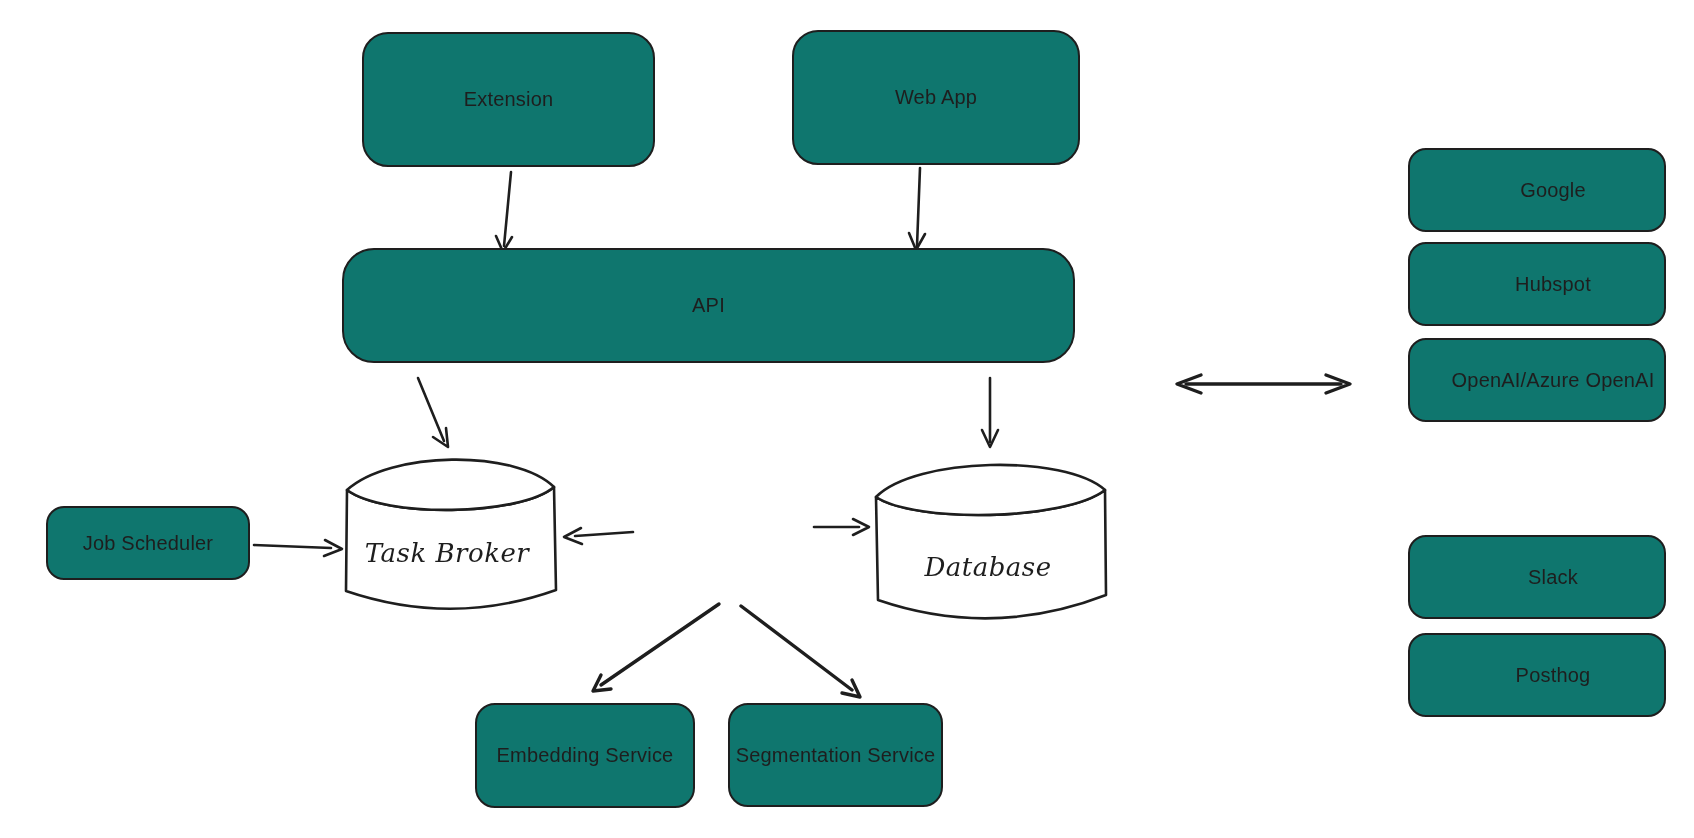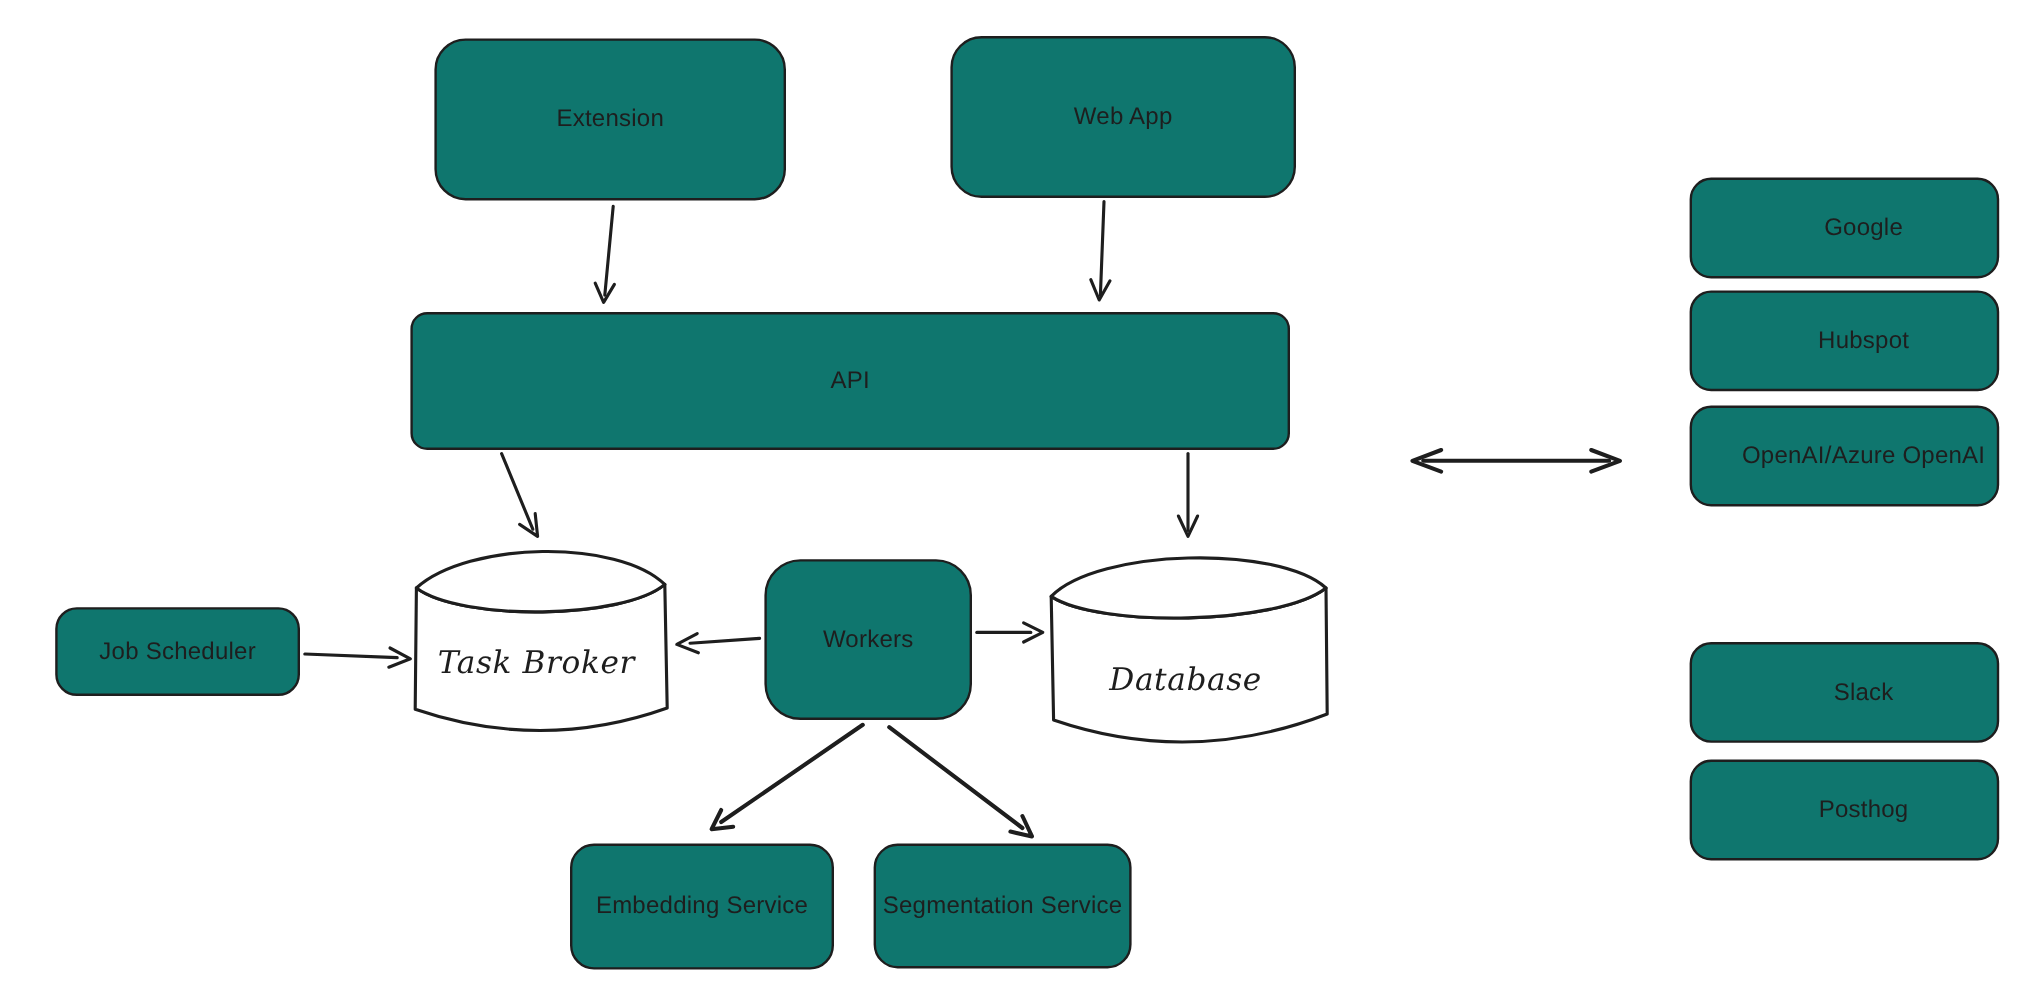--- a/index.html
+++ b/index.html
@@ -26,21 +26,21 @@
     background: #0f766e;
     display: flex;
     align-items: center;
     justify-content: center;
     font-size: 20px;
     letter-spacing: 0.2px;
     white-space: nowrap;
   }
   .node.ext        { left: 362px;  top: 32px;  width: 293px; height: 135px; border-radius: 26px; }
   .node.webapp     { left: 780px;  top: 30px;  width: 288px; height: 135px; border-radius: 26px; margin-left: 12px; }
-  .node.api        { left: 342px;  top: 260px; width: 733px; height: 115px; border-radius: 14px; }
+  .node.api        { left: 342px;  top: 248px; width: 733px; height: 115px; border-radius: 32px; }
   .node.jobsched   { left: 46px;   top: 506px; width: 204px; height: 74px;  border-radius: 18px; }
   .node.workers    { left: 637px;  top: 466px; width: 173px; height: 134px; border-radius: 30px; }
   .node.embed      { left: 475px;  top: 703px; width: 220px; height: 105px; border-radius: 20px; }
   .node.segment    { left: 728px;  top: 703px; width: 215px; height: 104px; border-radius: 20px; }
   .node.integration { left: 1408px; width: 258px; height: 84px; border-radius: 18px; padding-left: 32px; }
   .integration.i0 { top: 148px; }
   .integration.i1 { top: 242px; }
   .integration.i2 { top: 338px; }
   .integration.i3 { top: 438px; }
   .integration.i4 { top: 535px; }
@@ -142,23 +142,20 @@
   </div>
 
   <div class="node api">
     <span>API</span>
   </div>
 
   <div class="node jobsched">
     <span>Job Scheduler</span>
   </div>
 
-  <div class="node workers">
-    <span>Workers</span>
-  </div>
 
   <div class="node embed">
     <span>Embedding Service</span>
   </div>
 
   <div class="node segment">
     <span>Segmentation Service</span>
   </div>
 
   <div class="cyl-label taskbroker">Task Broker</div>

